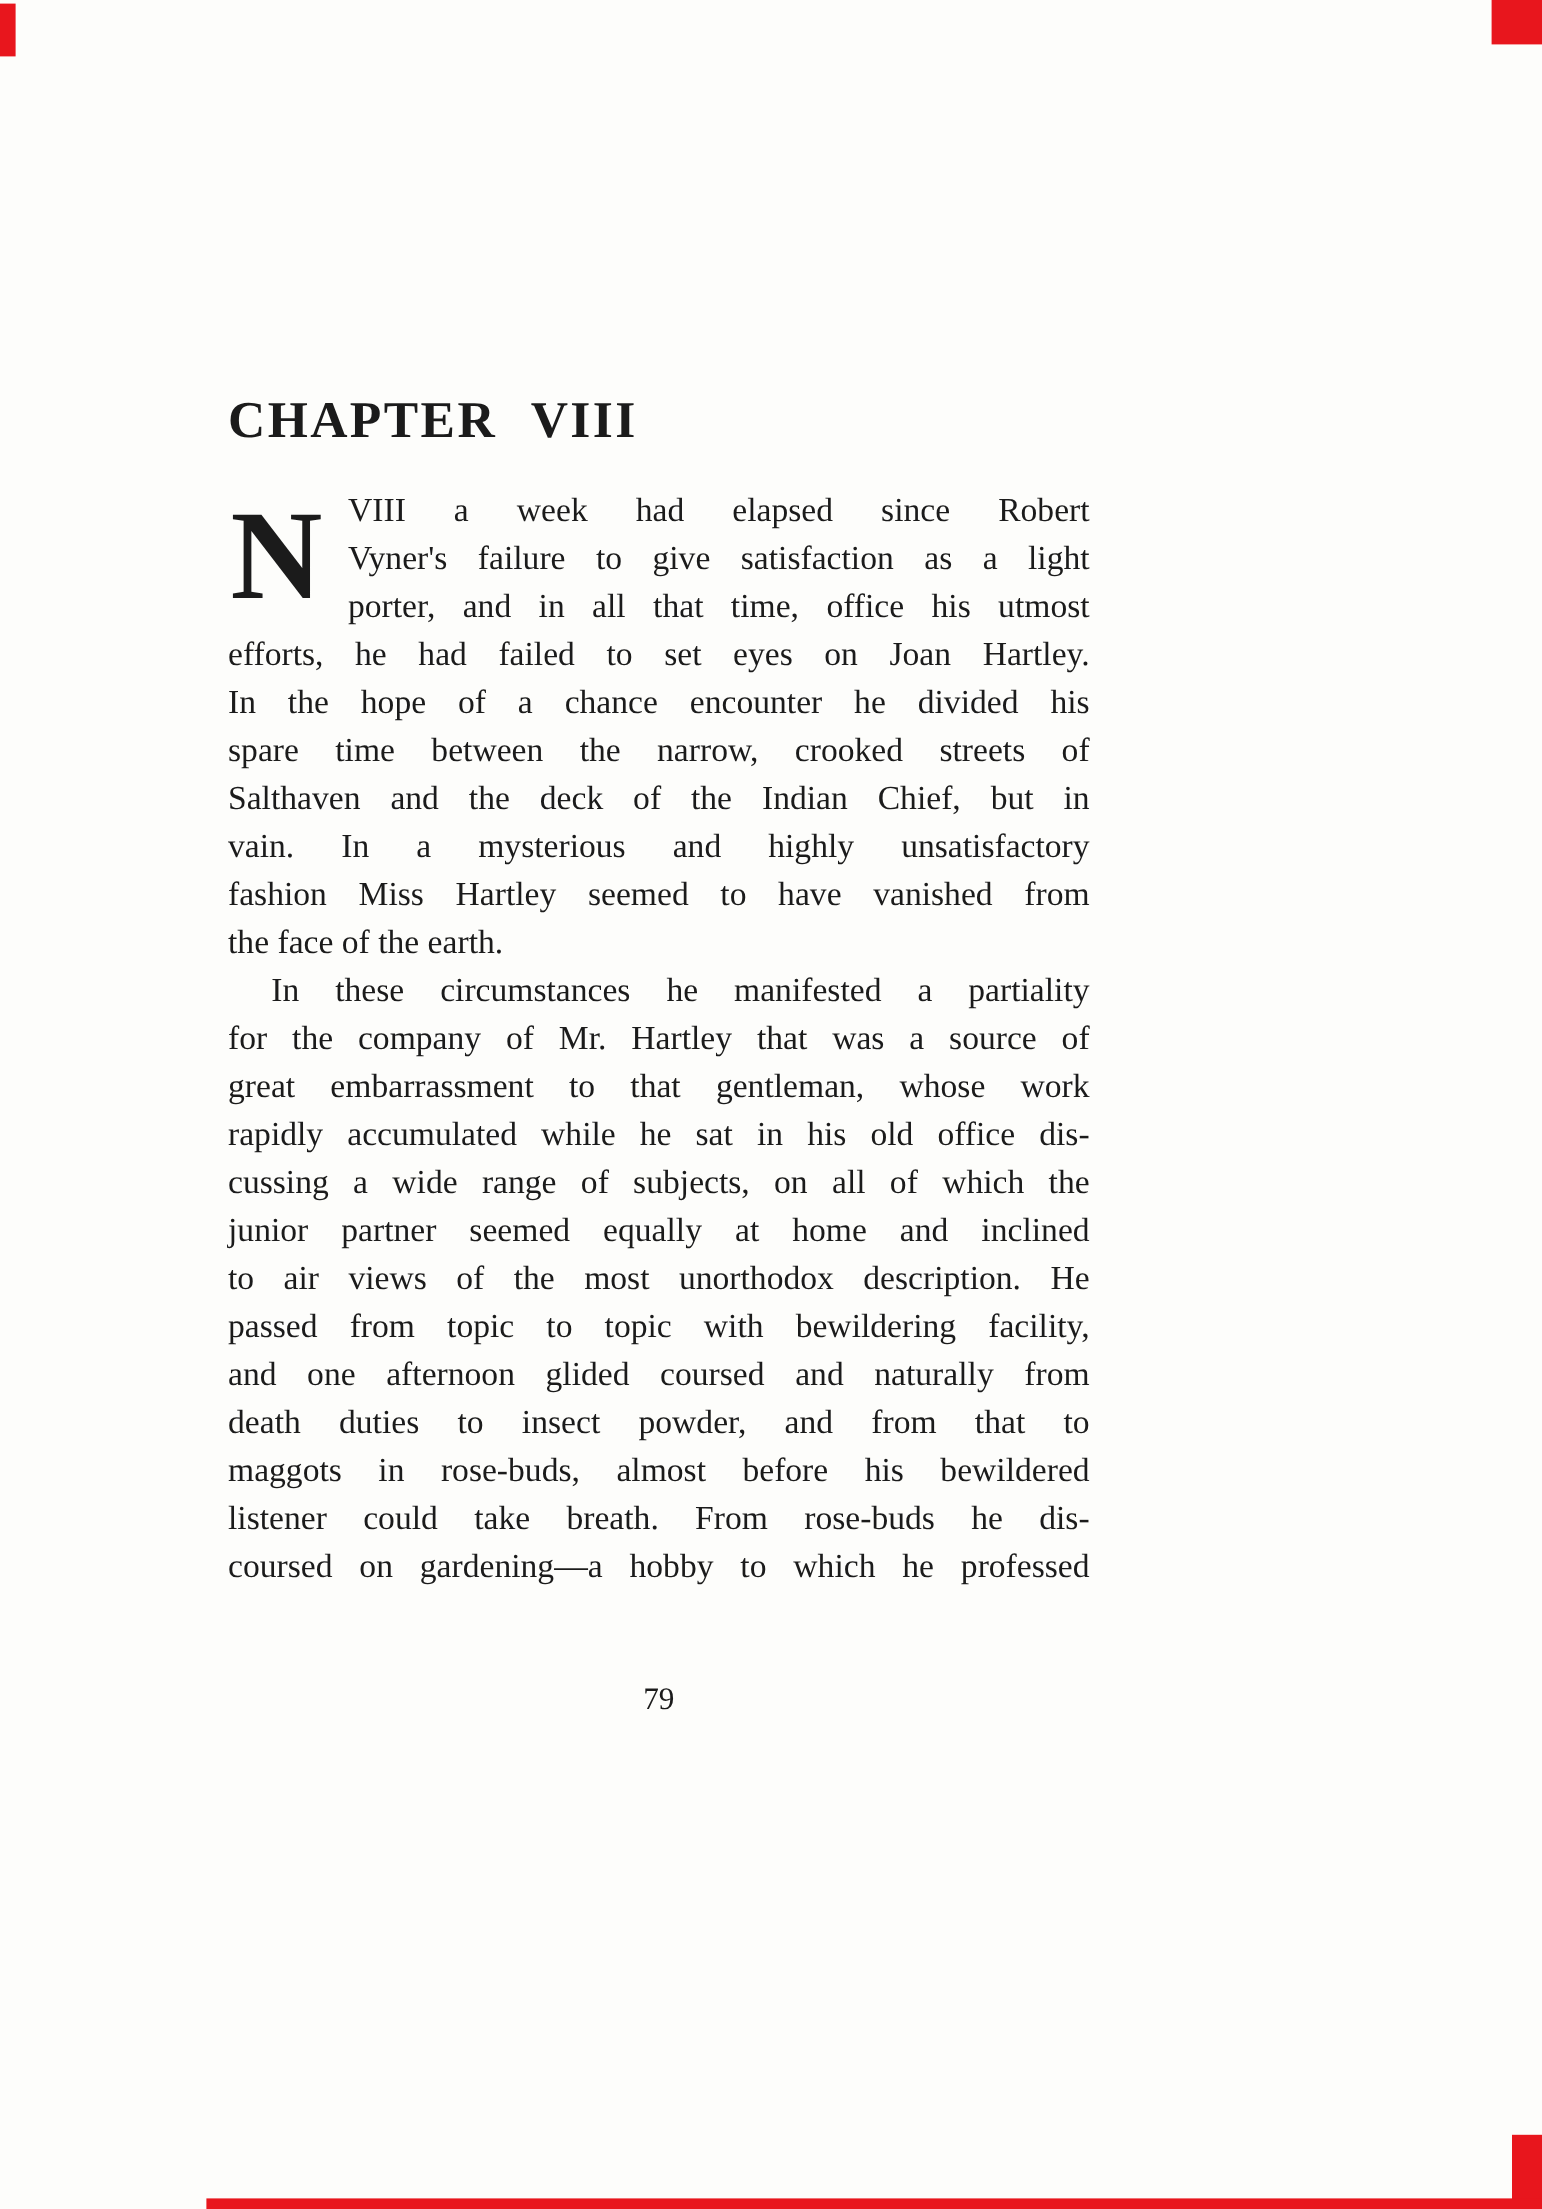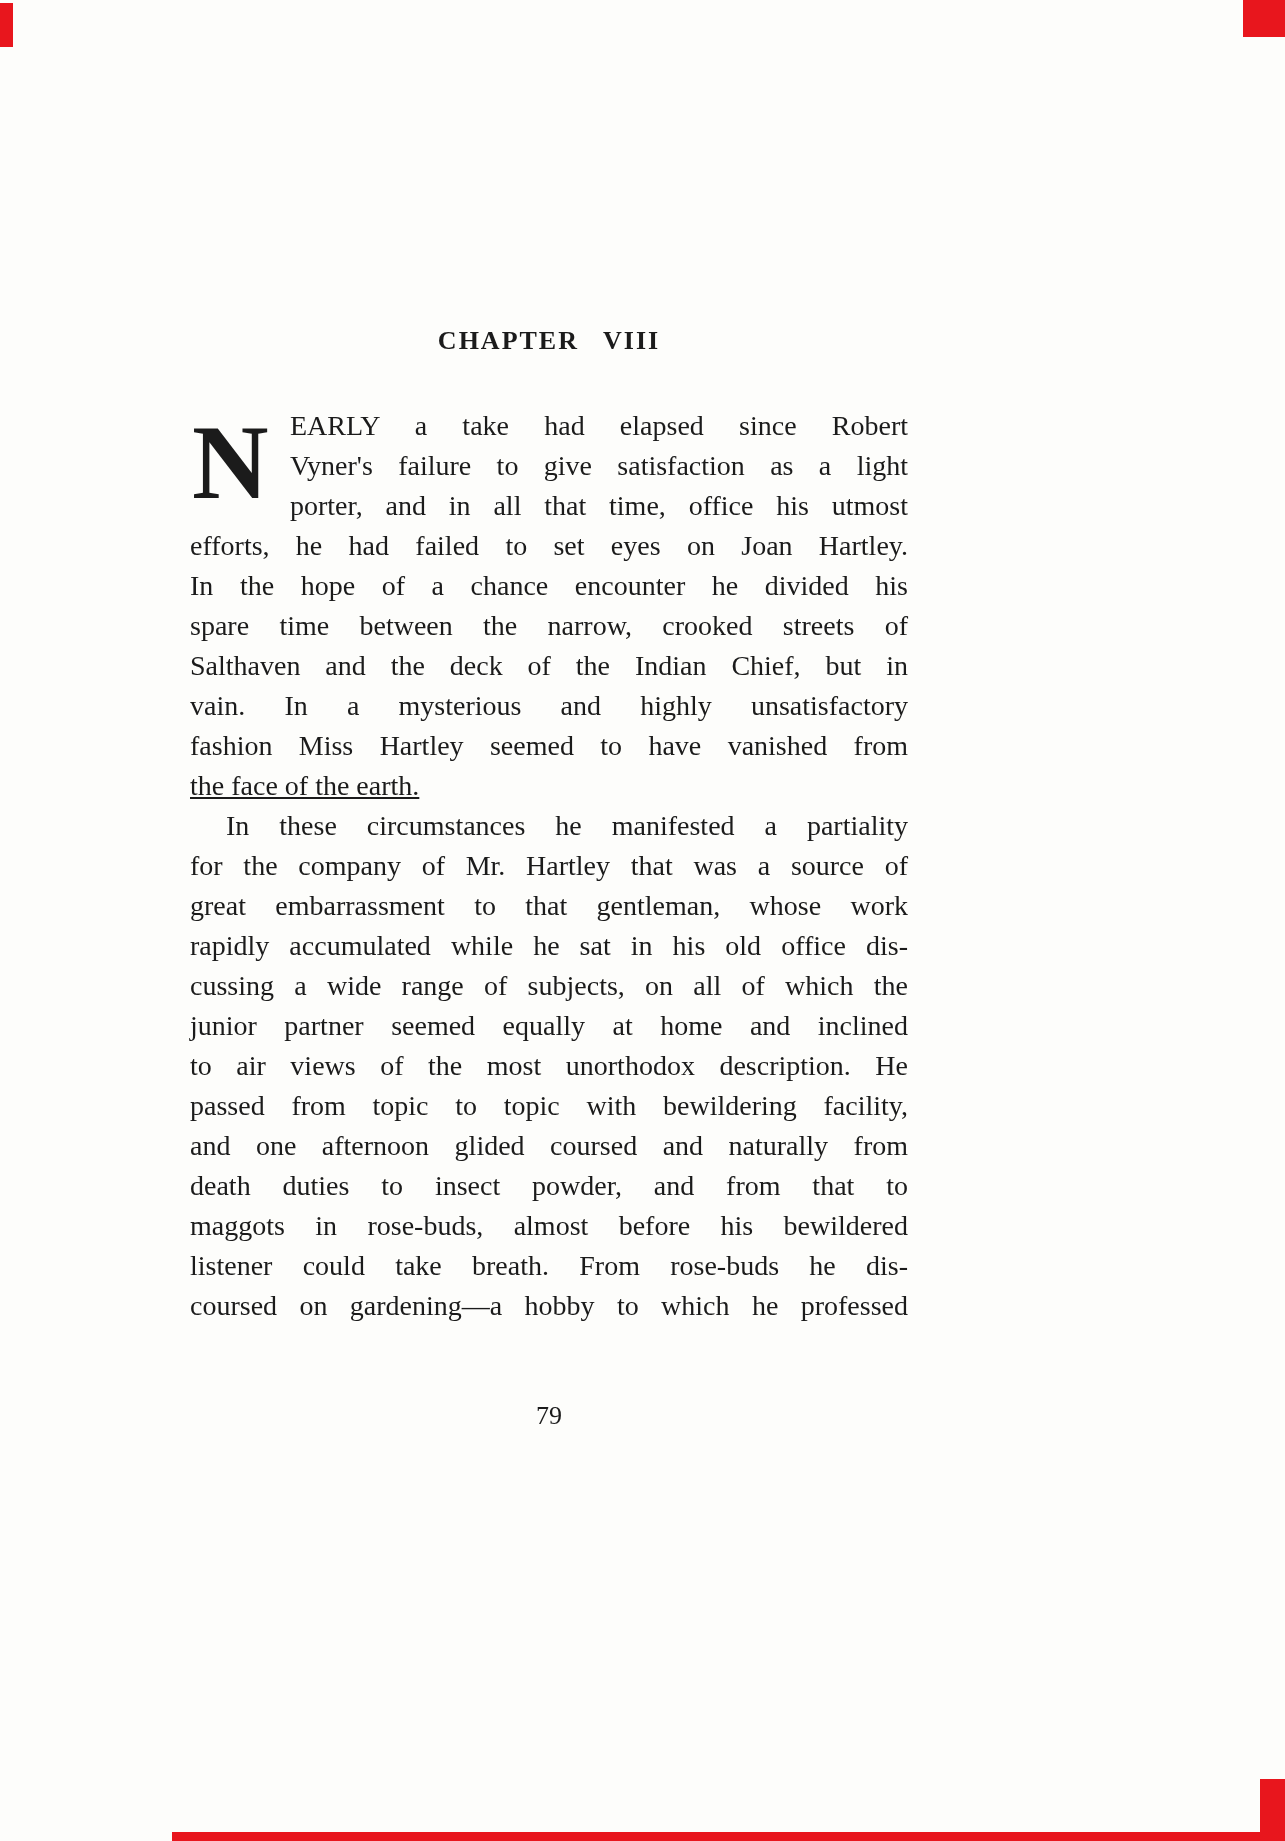--- a/index.html
+++ b/index.html
@@ -17,22 +17,22 @@
   }
   .page {
     position: absolute;
     inset: 0;
   }
   .chapter-title {
     position: absolute;
     top: 326px;
     left: 190px;
     width: 718px;
-    text-align: center;
-    font-size: 26px;
+    text-align: left;
+    font-size: 43px;
     font-weight: 600;
     letter-spacing: 2px;
     word-spacing: 16px;
   }
   .text-block {
     position: absolute;
     left: 190px;
     top: 406px;
     width: 718px;
     font-size: 28px;
@@ -41,21 +41,20 @@
   .para {
     position: relative;
   }
   .line {
     text-align: justify;
     text-align-last: justify;
   }
   .line.last-line {
     text-align: left;
     text-align-last: left;
-    text-decoration: underline;
   }
   .line.dropcap-indent {
     margin-left: 100px;
   }
   .line.para-indent {
     text-indent: 36px;
   }
   .dropcap {
     position: absolute;
     left: 2px;
@@ -88,21 +87,21 @@
 <body>
 
 <div class="page">
 
   <div class="chapter-title">CHAPTER VIII</div>
 
   <div class="text-block">
 
     <div class="para">
       <span class="dropcap">N</span>
-      <div class="line dropcap-indent">EARLY a take had elapsed since Robert</div>
+      <div class="line dropcap-indent">VIII a week had elapsed since Robert</div>
       <div class="line dropcap-indent">Vyner's failure to give satisfaction as a light</div>
       <div class="line dropcap-indent">porter, and in all that time, office his utmost</div>
       <div class="line">efforts, he had failed to set eyes on Joan Hartley.</div>
       <div class="line">In the hope of a chance encounter he divided his</div>
       <div class="line">spare time between the narrow, crooked streets of</div>
       <div class="line"><span>Salthaven and the deck of the</span> <span class="italic">Indian Chief,</span> <span>but in</span></div>
       <div class="line">vain.  In a mysterious and highly unsatisfactory</div>
       <div class="line">fashion Miss Hartley seemed to have vanished from</div>
       <div class="line last-line">the face of the earth.</div>
     </div>

